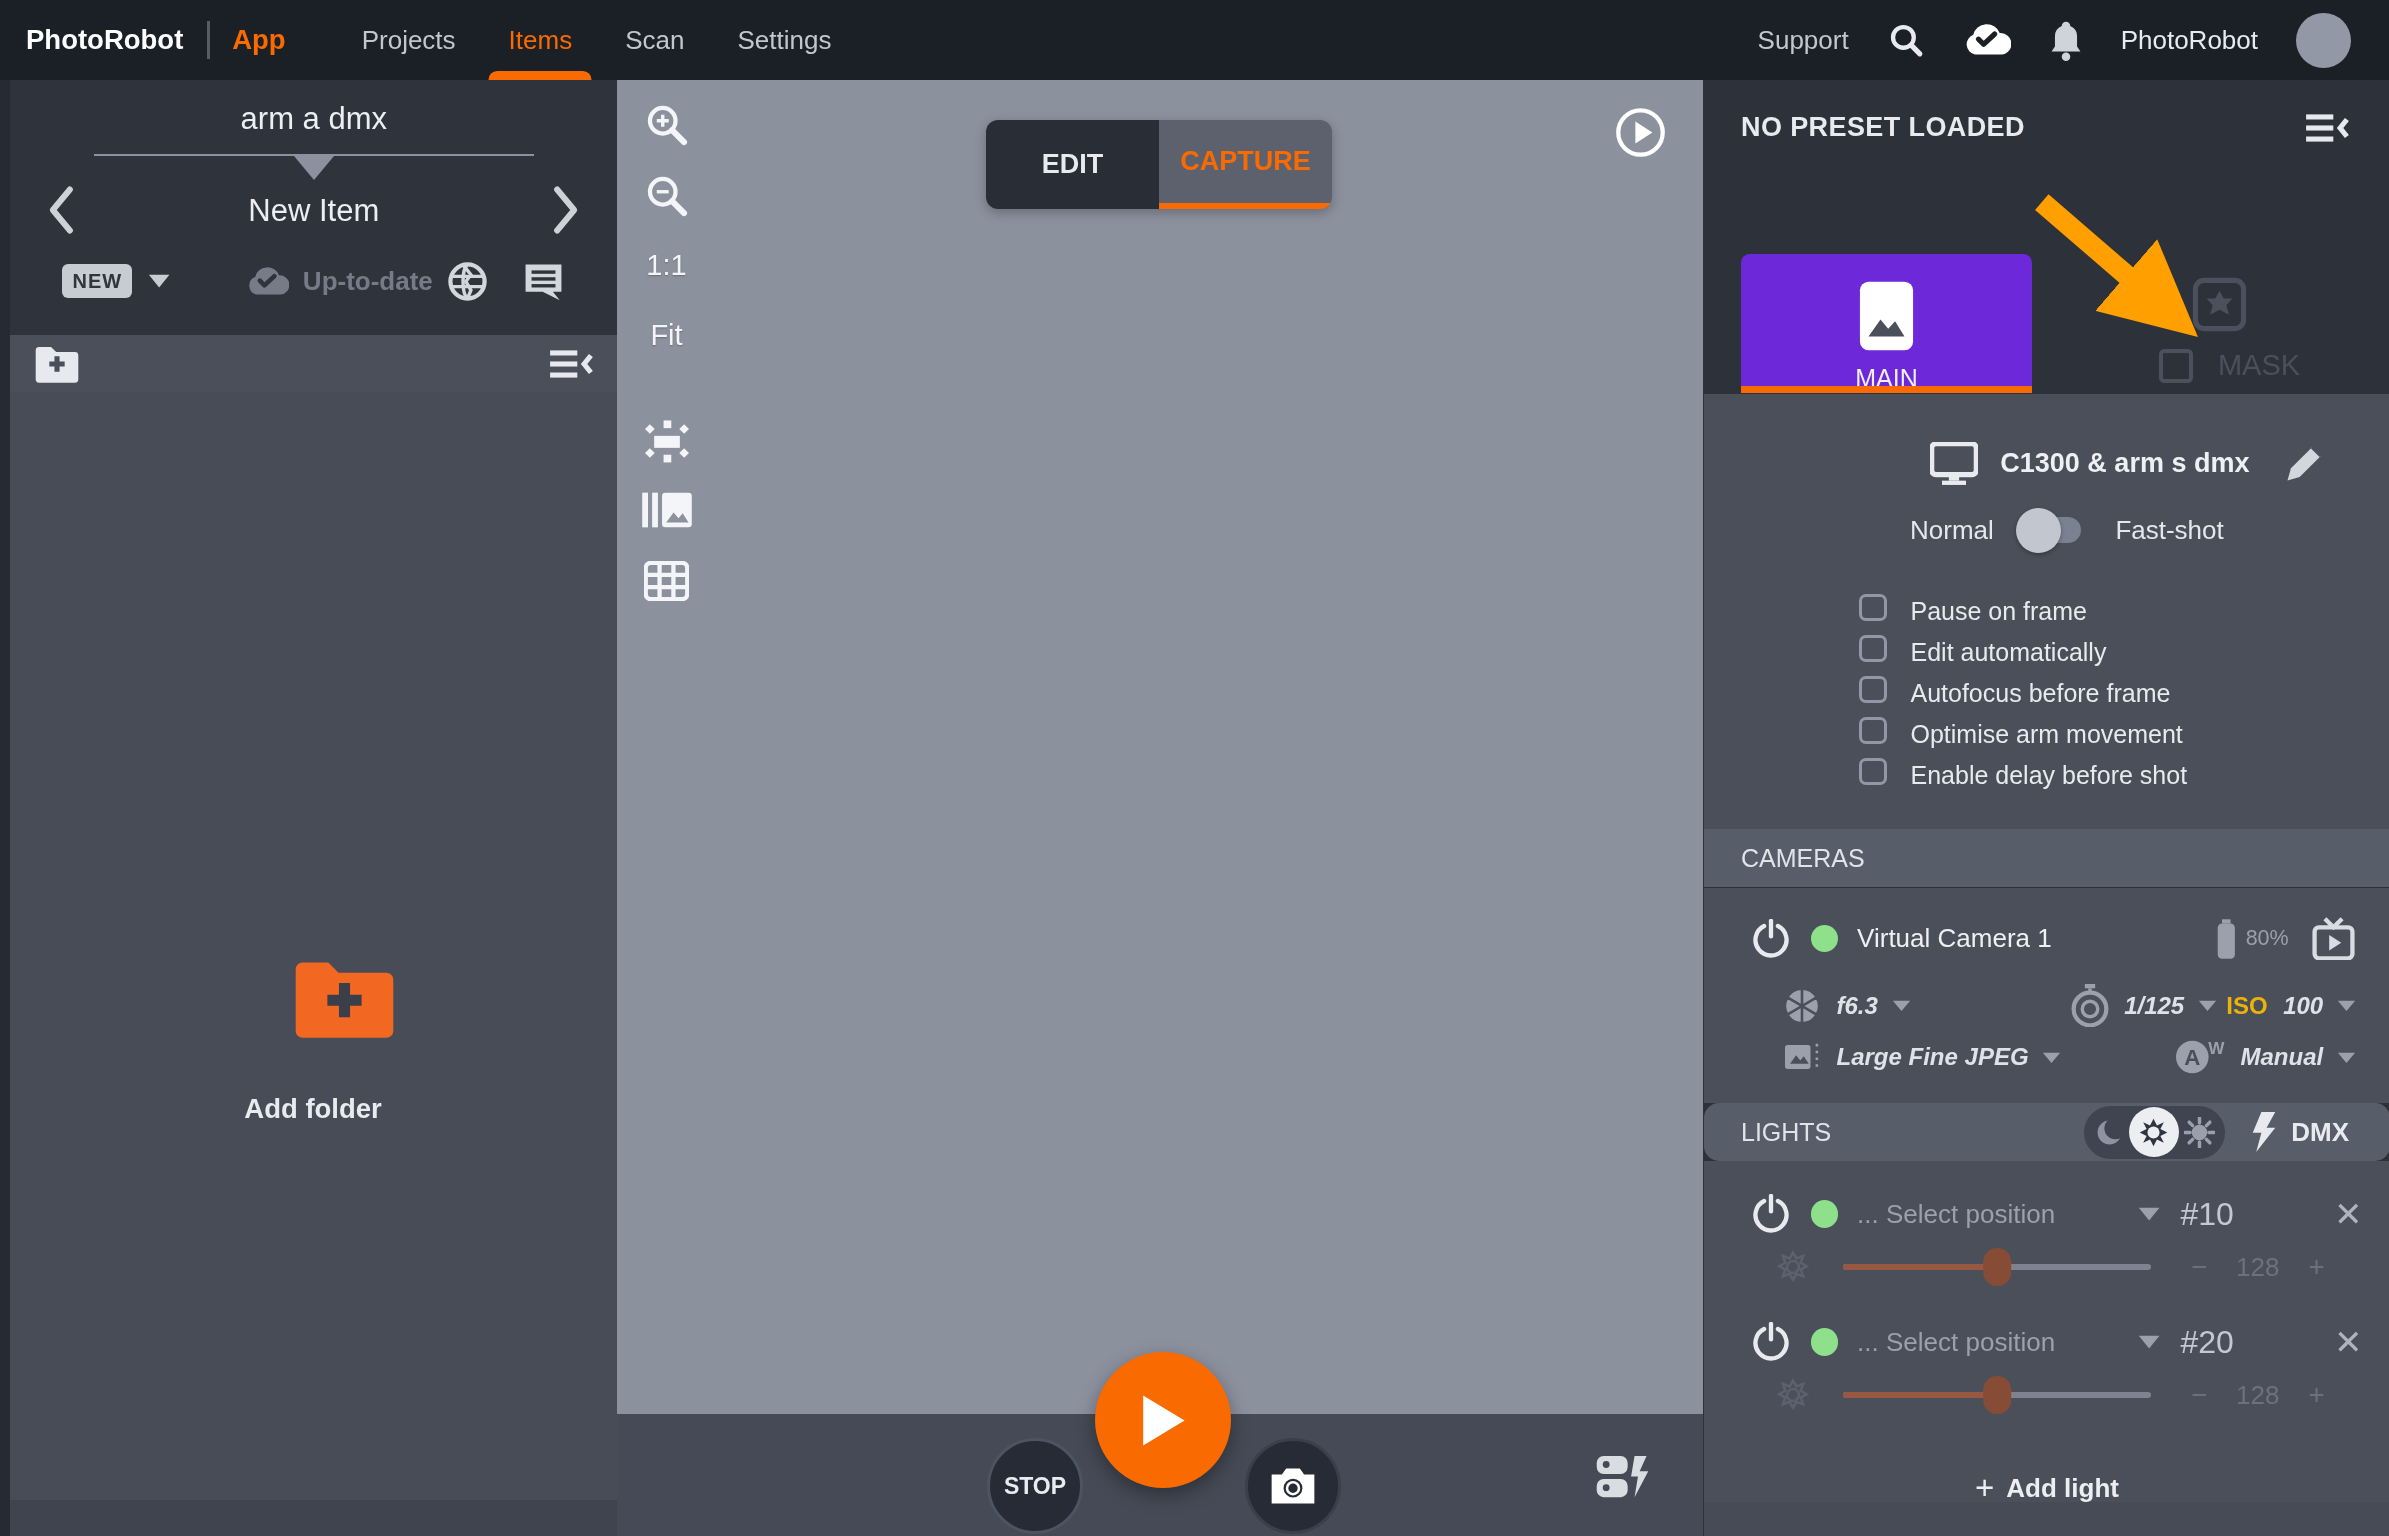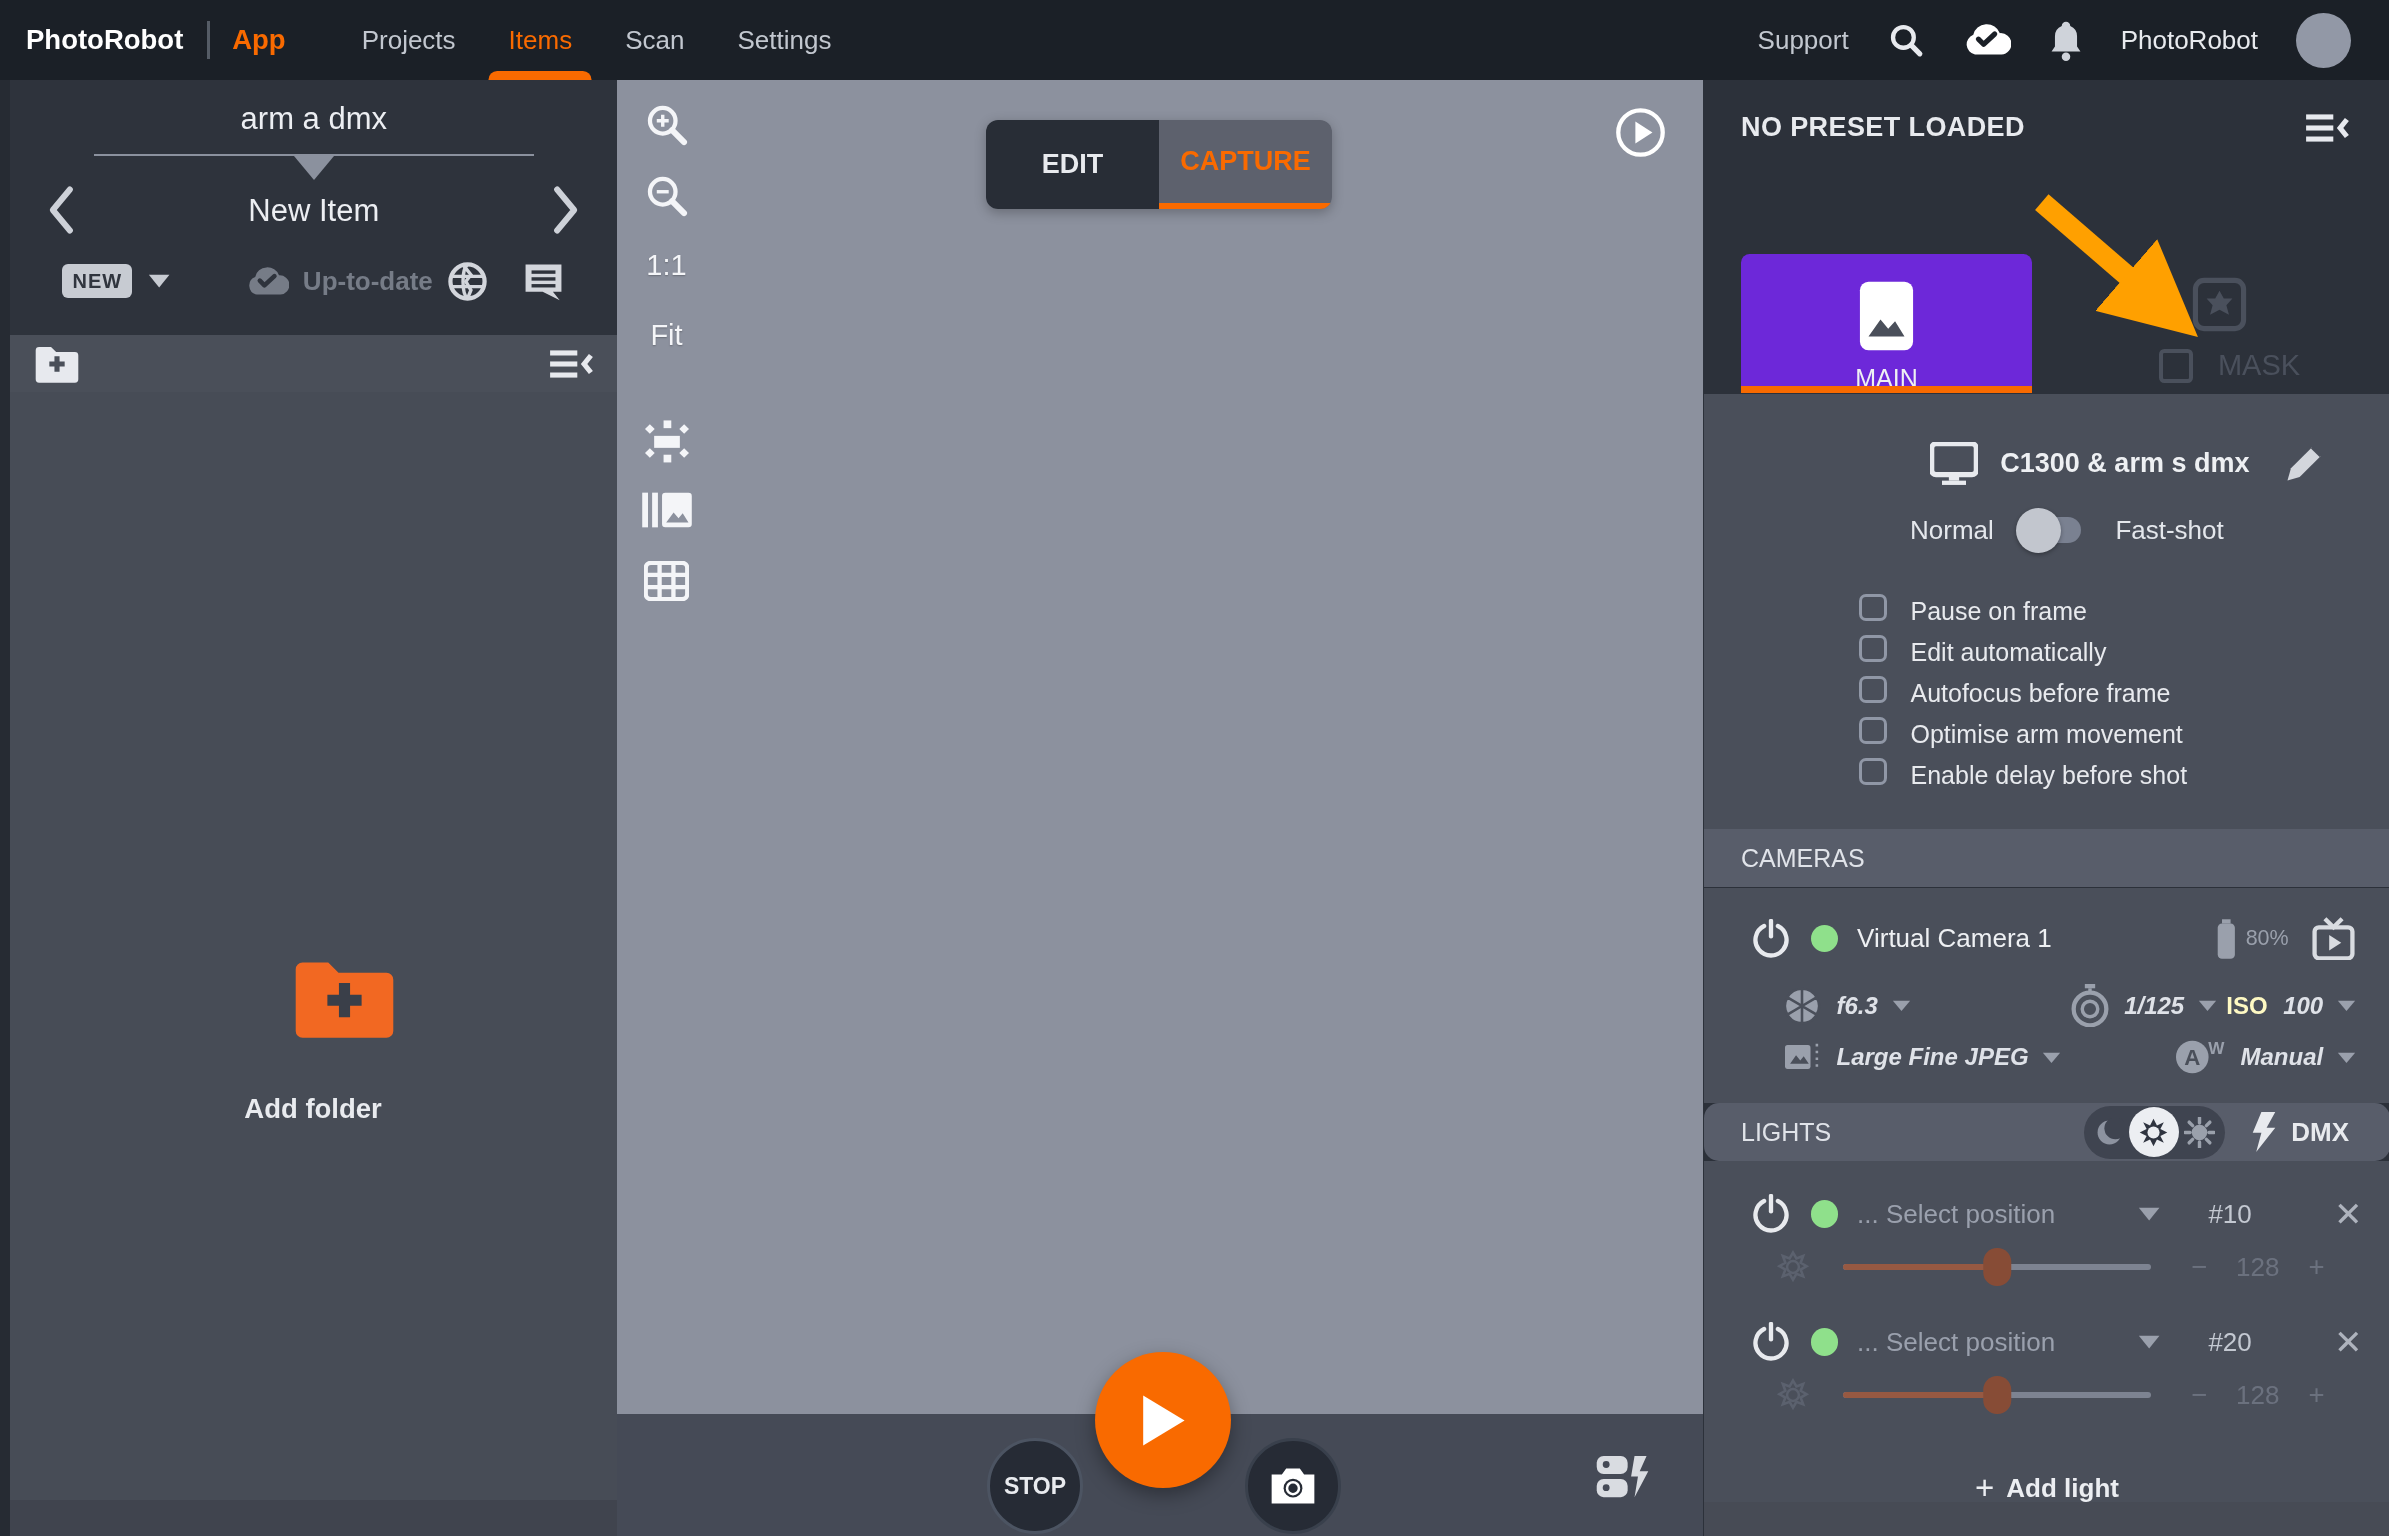--- a/index.html
+++ b/index.html
@@ -94,28 +94,28 @@
   .cam-row1{position:absolute;top:29px;left:48px;right:34px;display:flex;align-items:center;gap:0;}
   .cam-name{color:#eef0f3;font-size:26px;margin-left:19px;}
   .green-dot{width:27.5px;height:27.5px;border-radius:50%;background:#8fe08b;margin-left:20.6px;flex:none;}
   .cam-spacer{flex:1;}
   .batt-pct{color:#9aa0ac;font-size:21.5px;margin:0 22.3px 0 8.6px;}
   .set-row{position:absolute;left:79px;right:34px;display:flex;align-items:center;color:#dfe2e8;}
   .set-row.r1{top:96px;}
   .set-row.r2{top:151px;}
   .set-val{font-size:24px;font-weight:700;color:#dfe2e8;margin-left:15.5px;font-style:italic;}
   .set-caret{margin-left:13.8px;color:#9aa0ac;}
-  .iso-label{color:#fef9c3;font-size:24px;font-weight:700;}
+  .iso-label{color:#eab308;font-size:24px;font-weight:700;}
   .set-group{display:flex;align-items:center;cursor:pointer;}
 
   .sec-lightsbody{position:absolute;top:1081px;left:0;width:100%;height:341px;background:#4a4f5a;}
   .light-row{position:absolute;left:48px;right:27.5px;display:flex;align-items:center;}
   .light-select{color:#9aa0ad;font-size:26px;margin-left:19px;cursor:pointer;}
   .light-caret{color:#9aa0ac;margin-left:83px;}
-  .light-ch{color:#c3c8d1;font-size:26px;margin-left:48px;}
+  .light-ch{color:#c3c8d1;font-size:32px;margin-left:20px;}
   .light-x{margin-left:auto;color:#aeb3bd;font-size:34px;cursor:pointer;line-height:1;}
   .slider-row{position:absolute;left:72px;right:34px;display:flex;align-items:center;opacity:.92;}
   .slider{position:relative;width:308px;height:6.9px;background:#828896;border-radius:3.4px;margin-left:33px;cursor:pointer;}
   .slider .fill{position:absolute;left:0;top:0;height:100%;width:50%;background:#9e5a41;border-radius:3.4px;}
   .slider .sknob{position:absolute;left:50%;top:50%;transform:translate(-50%,-50%);width:27.5px;height:38px;border-radius:13.8px;background:#8d4c34;}
   .stepper{display:flex;align-items:center;gap:29px;margin-left:40px;color:#6e7482;font-size:27.5px;}
   .stepper .val{font-size:26px;color:#6e7482;}
   .addlight{position:absolute;top:308px;left:0;width:100%;display:flex;align-items:center;justify-content:center;gap:12px;color:#eceef2;font-size:26px;font-weight:700;cursor:pointer;}
   .addlight .plus{font-size:33px;font-weight:400;}
 

